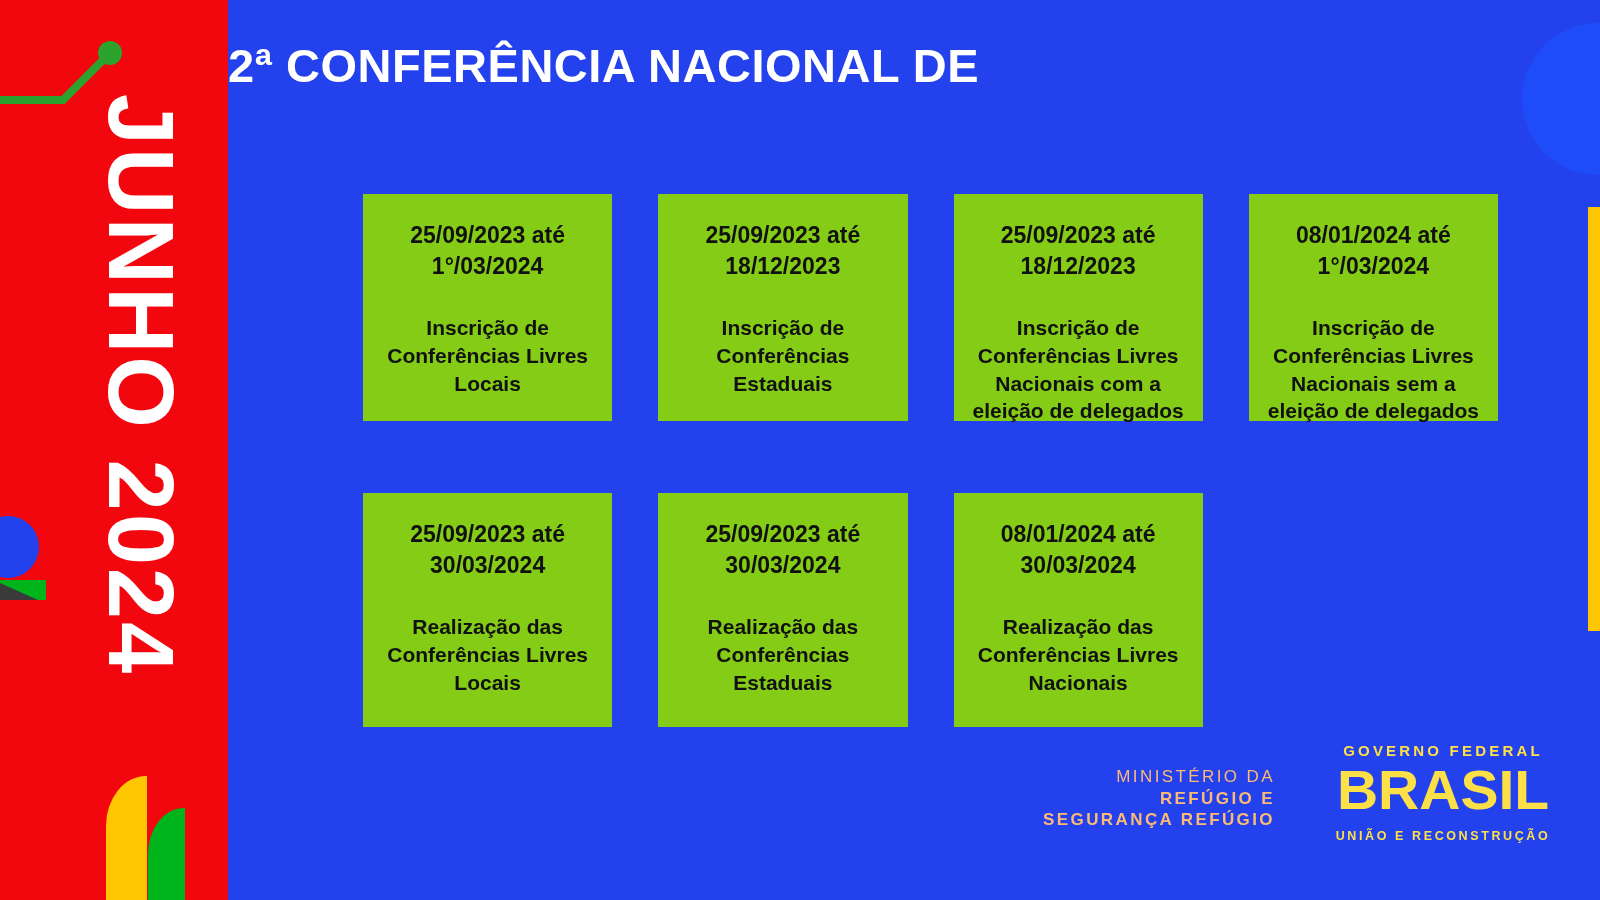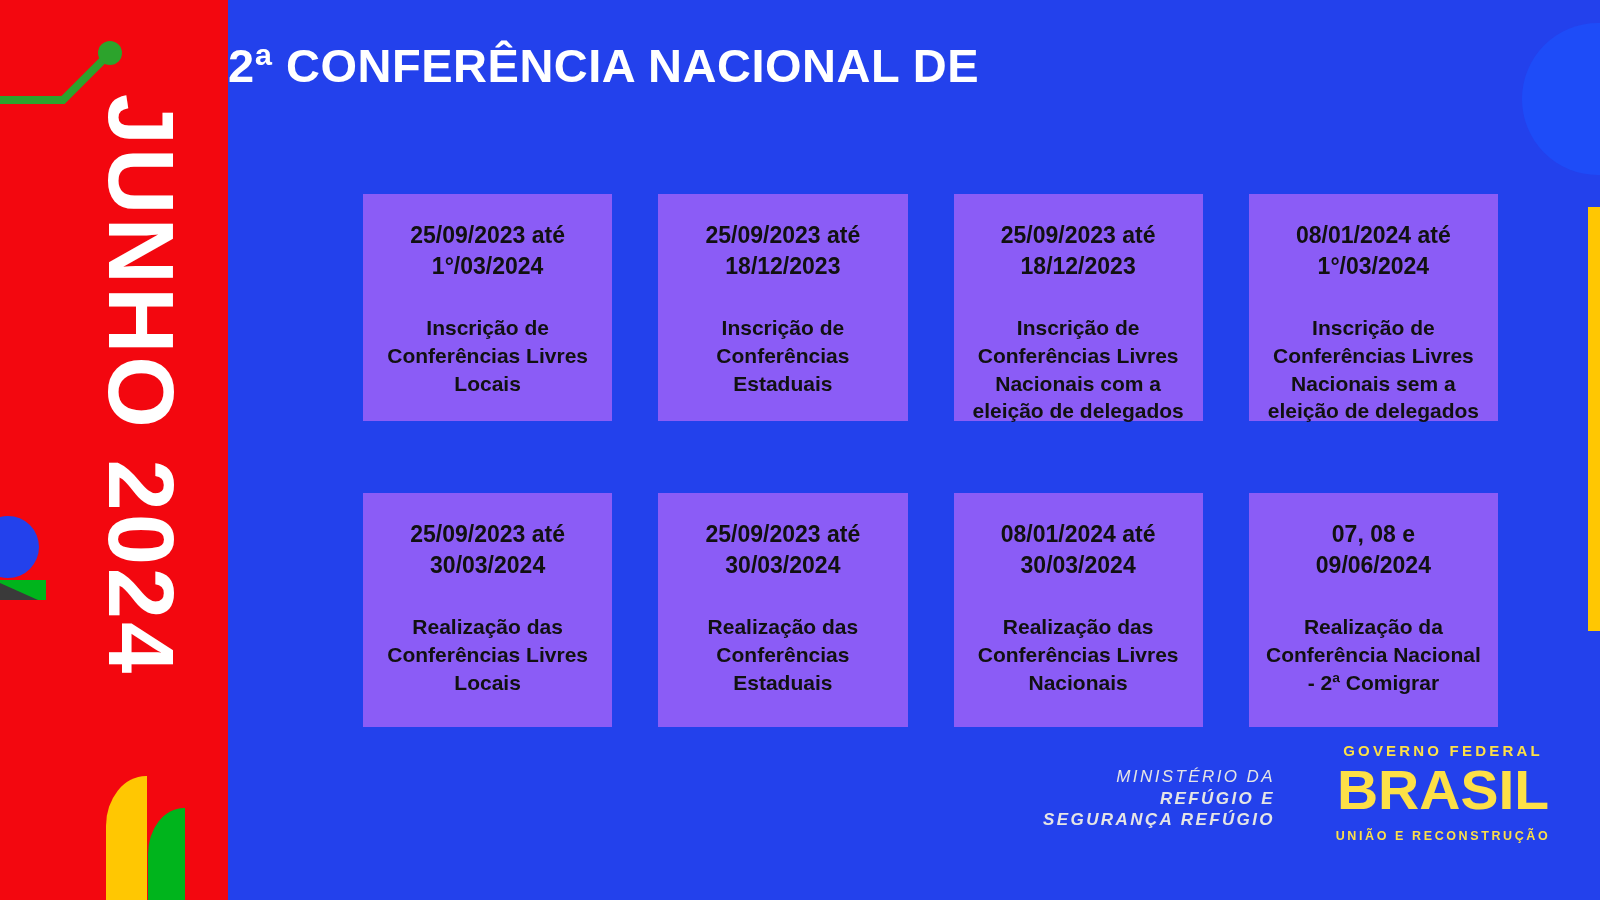--- a/index.html
+++ b/index.html
@@ -91,21 +91,21 @@
     position: absolute;
     left: 363px; top: 194px;
     width: 1135px;
     display: grid;
     grid-template-columns: repeat(4, 1fr);
     grid-template-rows: 227px 234px;
     column-gap: 46px;
     row-gap: 72px;
   }
   .timeline-card {
-    background: #8b5cf6;
+    background: #84cc16;
     color: #111111;
     display: flex;
     flex-direction: column;
     align-items: center;
     padding-top: 26px;
     text-align: center;
     overflow: visible;
   }
   .card-date {
     font-size: 23px;
@@ -119,25 +119,24 @@
     font-weight: 700;
     line-height: 1.32;
     white-space: pre;
   }
 
   
   .ministry-block {
     position: absolute;
     right: 325px; top: 766px;
     text-align: right;
-    color: #e5e5e5;
+    color: #fdba74;
     letter-spacing: 2.4px;
     font-size: 17px;
     line-height: 21.5px;
-    font-style: italic;
   }
   .ministry-line1 { font-weight: 400; }
   .ministry-line2, .ministry-line3 { font-weight: 700; }
 
   .gov-block {
     position: absolute;
     left: 1318px; top: 742px;
     width: 250px;
     text-align: center;
     color: #fde047;
@@ -234,27 +233,20 @@
 Conferências
 Estaduais</div>
     </div>
     <div class="timeline-card">
       <div class="card-date">08/01/2024 até
 30/03/2024</div>
       <div class="card-desc">Realização das
 Conferências Livres
 Nacionais</div>
     </div>
-    <div class="timeline-card">
-      <div class="card-date">07, 08 e
-09/06/2024</div>
-      <div class="card-desc">Realização da
-Conferência Nacional
-- 2ª Comigrar</div>
-    </div>
   </div>
 
   <div class="ministry-block">
     <div class="ministry-line1">MINISTÉRIO DA</div>
     <div class="ministry-line2">REFÚGIO E</div>
     <div class="ministry-line3">SEGURANÇA REFÚGIO</div>
   </div>
 
   <div class="gov-block">
     <div class="gov-federal-label">GOVERNO FEDERAL</div>

